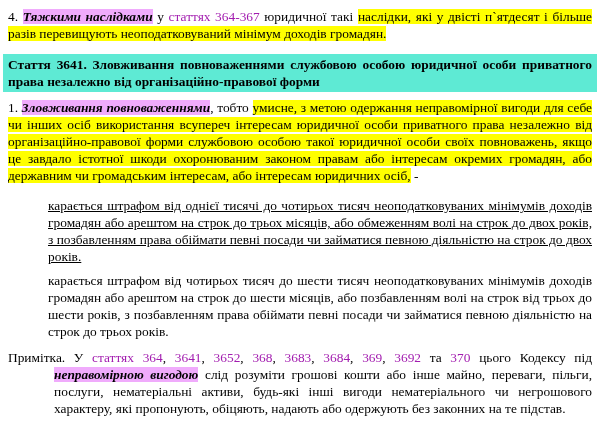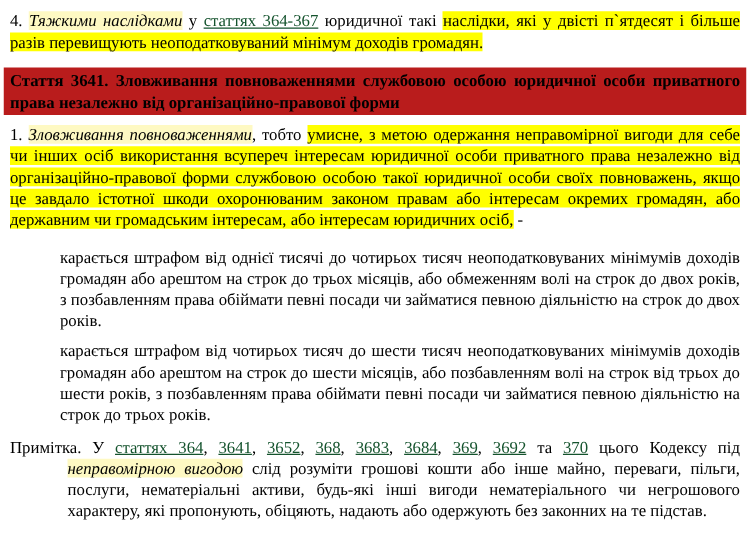--- a/index.html
+++ b/index.html
@@ -11,41 +11,40 @@
     color: #000000;
     font-family: "Liberation Serif", "DejaVu Serif", serif;
     font-size: 13.4px;
     line-height: 17px;
     text-align: justify;
     overflow: hidden;
   }
   p { margin: 0; }
   .para4    { margin-bottom: 12px; }
   .heading  {
-    background: #b91c1c;
+    background: #5eead4;
     font-weight: bold;
     padding: 2px 5px;
     margin: 0 -5px 7px -5px;
     text-align: justify;
   }
   .para1    { margin-bottom: 13px; }
   .sanction { margin-left: 40px; }
-  .sanction1 { margin-bottom: 7px; }
+  .sanction1 { margin-bottom: 7px; text-decoration: underline; }
   .para2    { margin-bottom: 11px; }
   .sanction2 { margin-bottom: 9px; }
   .note     { padding-left: 46px; text-indent: -46px; }
   .term {
-    background: #fef9c3;
-    font-weight: normal;
+    background: #f0abfc;
+    font-weight: bold;
     font-style: italic;
   }
   .hl-y { background: #ffff00; }
   a.link {
-    color: #14532d;
-    text-decoration: underline;
+    color: #a21caf;
     cursor: pointer;
   }
 </style>
 </head>
 <body>
 
 <div>
 
   <p class="para4">
     <span>4. </span><span class="term">Тяжкими наслідками</span><span> у </span><a class="link">статтях 364-367</a><span> юридичної такі </span><span class="hl-y">наслідки, які у двісті п`ятдесят і більше разів перевищують неоподатковуваний мінімум доходів громадян.</span>

